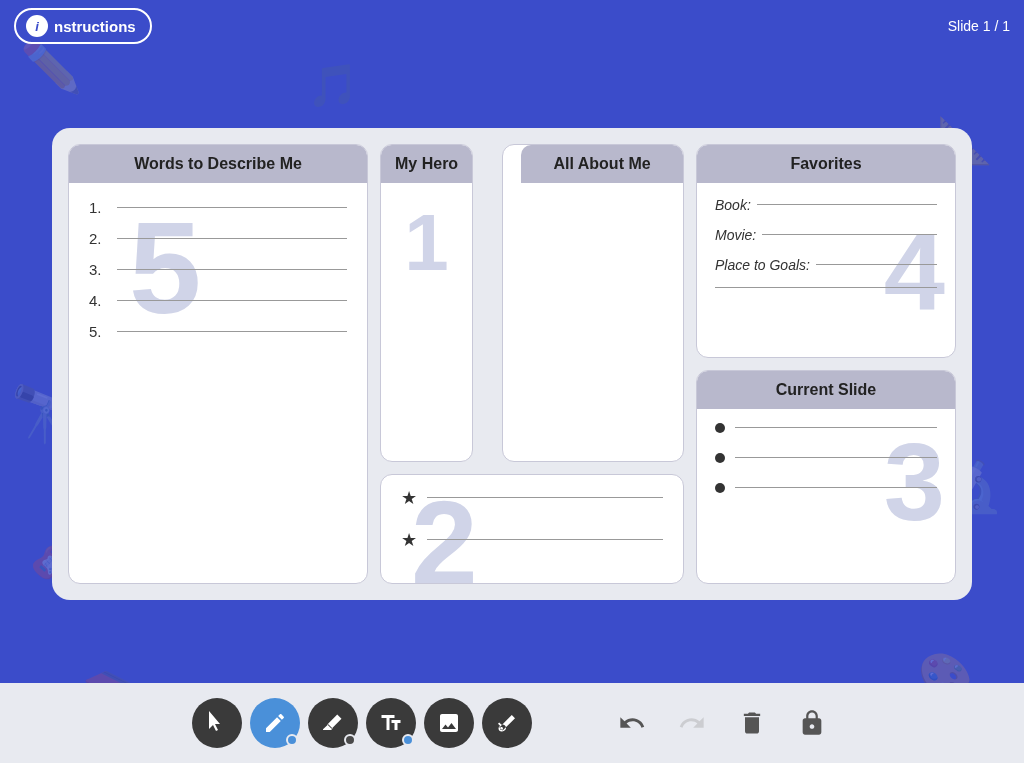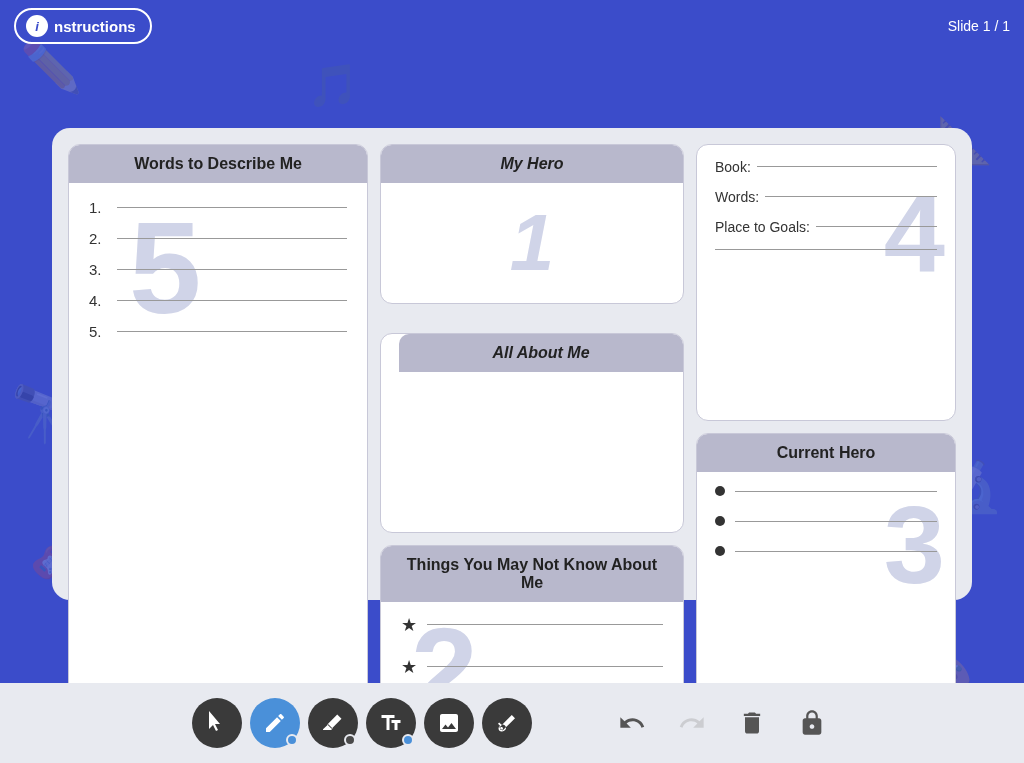--- a/index.html
+++ b/index.html
@@ -102,24 +102,23 @@
     .left-col {
       display: flex;
       flex-direction: column;
       gap: 12px;
       grid-row: 1 / 3;
     }
 
     
     .mid-col {
       display: flex;
-      flex-direction: column;
+      flex-direction: row;
       gap: 29px;
       grid-row: 1 / 2;
-      font-style: italic;
     }
 
     
     .right-col {
       display: flex;
       flex-direction: column;
       gap: 12px;
       grid-row: 1 / 3;
     }
 
@@ -244,20 +243,21 @@
     }
 
     .fav-item {
       display: flex;
       align-items: center;
       margin-bottom: 14px;
       font-size: 14px;
       color: #333;
       position: relative;
       z-index: 1;
+      font-style: italic;
     }
 
     .fav-item .label {
       white-space: nowrap;
       margin-right: 6px;
     }
 
     .fav-item .line {
       flex: 1;
       height: 1px;
@@ -492,63 +492,63 @@
       </div>
 
       <div class="panel about-panel">
         <div class="panel-header">All About Me</div>
         <div class="panel-body about-body"></div>
       </div>
     </div>
 
     <div class="right-col">
       <div class="panel favorites-panel">
+        <div class="panel-header">Favorites</div>
         <div class="panel-body favorites-body">
           <span class="watermark-num" style="right:10px; bottom:-10px;">4</span>
           <div class="fav-item">
             <span class="label">Book:</span>
             <span class="line"></span>
           </div>
           <div class="fav-item">
-            <span class="label">Words:</span>
+            <span class="label">Movie:</span>
             <span class="line"></span>
           </div>
           <div class="fav-item">
             <span class="label">Place to Goals:</span>
             <span class="line"></span>
           </div>
           <div class="fav-item">
             <span class="line"></span>
           </div>
         </div>
       </div>
 
       <div class="panel goals-panel">
-        <div class="panel-header">Current Hero</div>
+        <div class="panel-header">Current Slide</div>
         <div class="panel-body goals-body">
           <span class="watermark-num" style="right:10px; bottom:-10px;">3</span>
           <div class="goal-item">
             <span class="bullet"></span>
             <span class="line"></span>
           </div>
           <div class="goal-item">
             <span class="bullet"></span>
             <span class="line"></span>
           </div>
           <div class="goal-item">
             <span class="bullet"></span>
             <span class="line"></span>
           </div>
         </div>
       </div>
     </div>
 
     <div class="bottom-section">
       <div class="panel things-panel">
-        <div class="panel-header">Things You May Not Know About Me</div>
         <div class="panel-body things-body">
           <span class="watermark-num" style="left:30px; bottom:-20px;">2</span>
           <div class="things-item">
             <span class="star">★</span>
             <span class="line"></span>
           </div>
           <div class="things-item">
             <span class="star">★</span>
             <span class="line"></span>
           </div>

